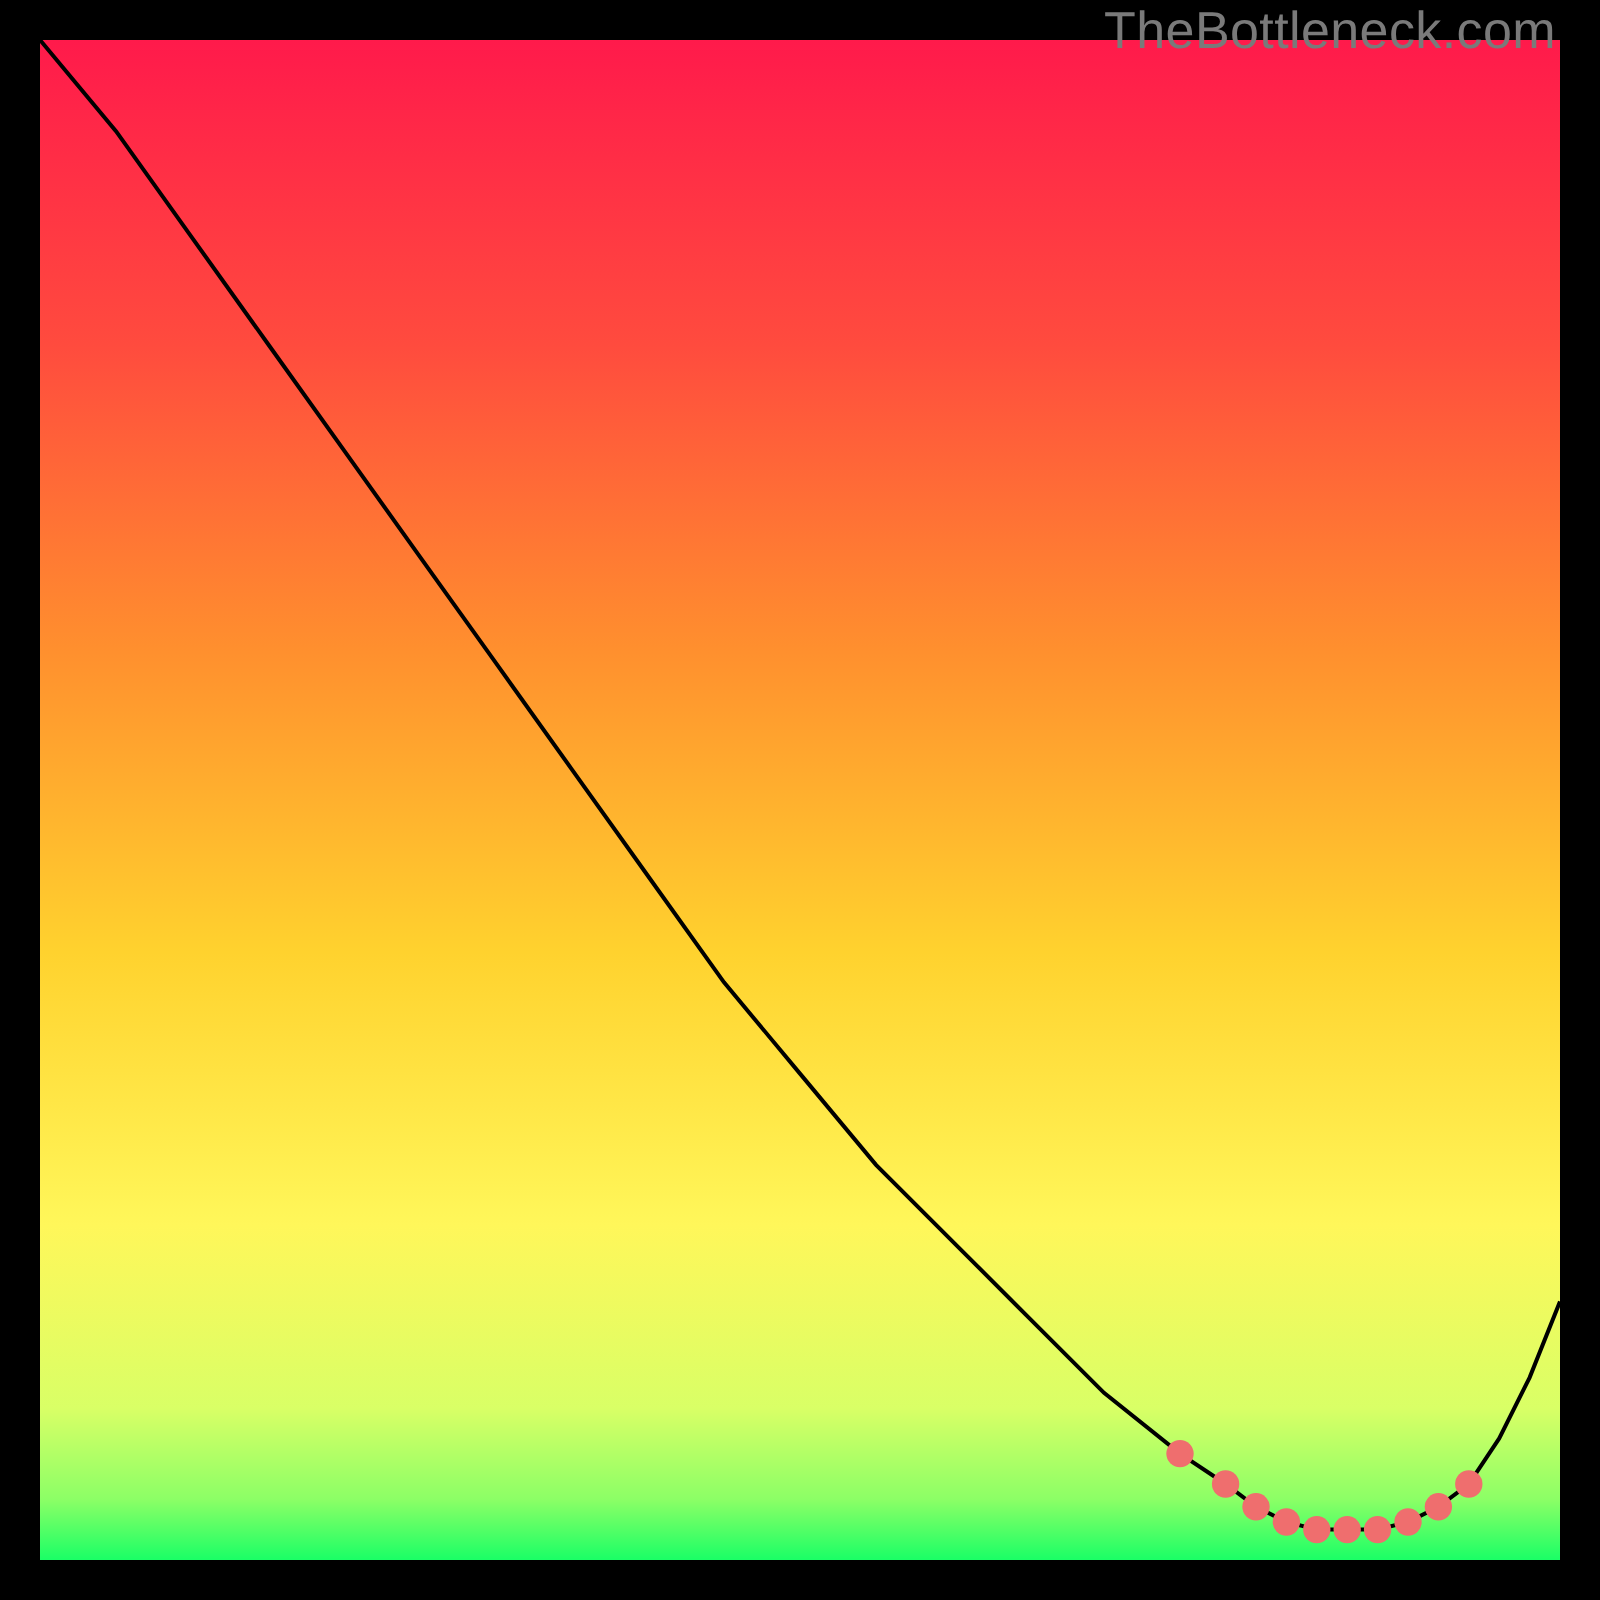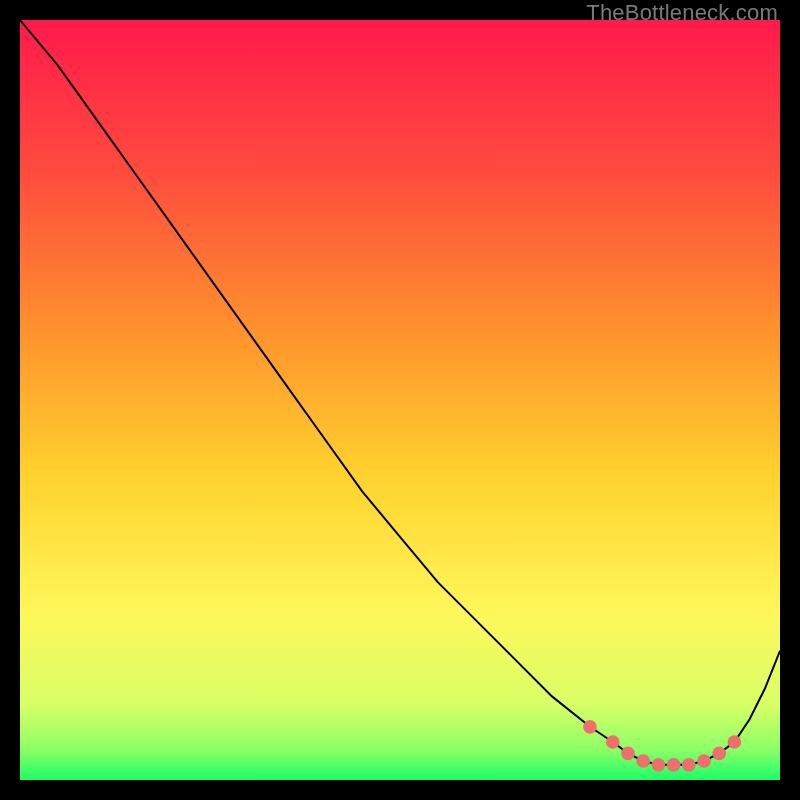--- a/index.html
+++ b/index.html
@@ -21,21 +21,21 @@
     left: 20px;
     top: 20px;
     width: 760px;
     height: 760px;
   }
   .watermark {
     position: absolute;
     top: 0;
     right: 22px;
     font-family: Arial, Helvetica, sans-serif;
-    font-size: 22px;
+    font-size: 26px;
     color: #7a7a7a;
     font-weight: 500;
     letter-spacing: 0.2px;
     user-select: none;
   }
 </style>
 </head>
 <body>
 
 <div class="frame">

